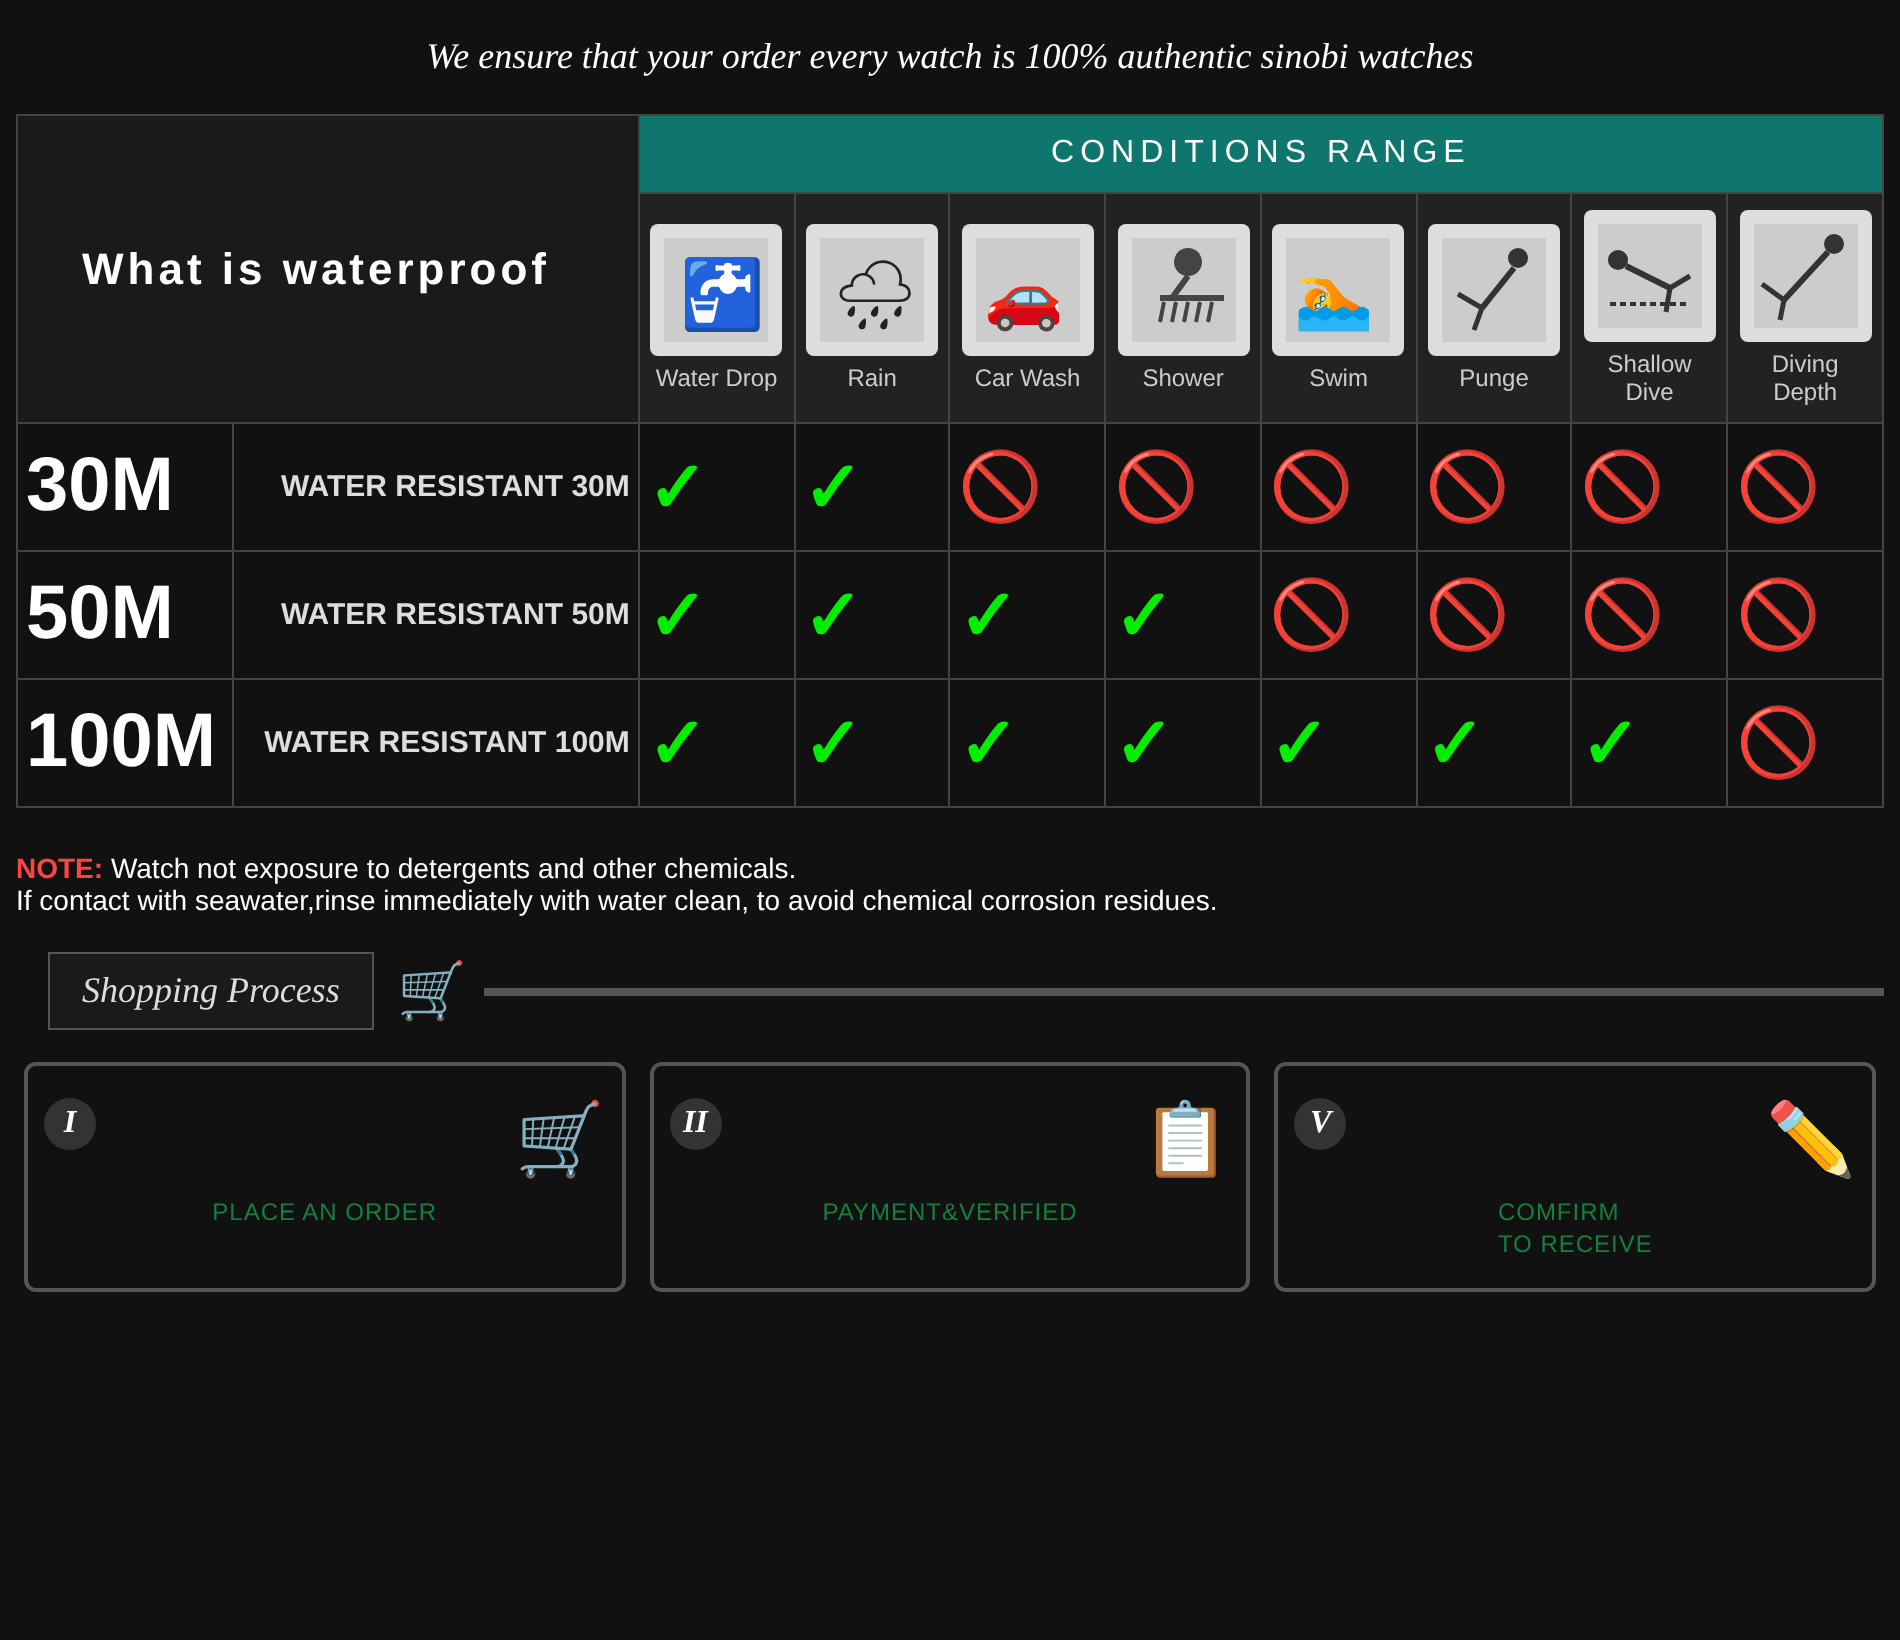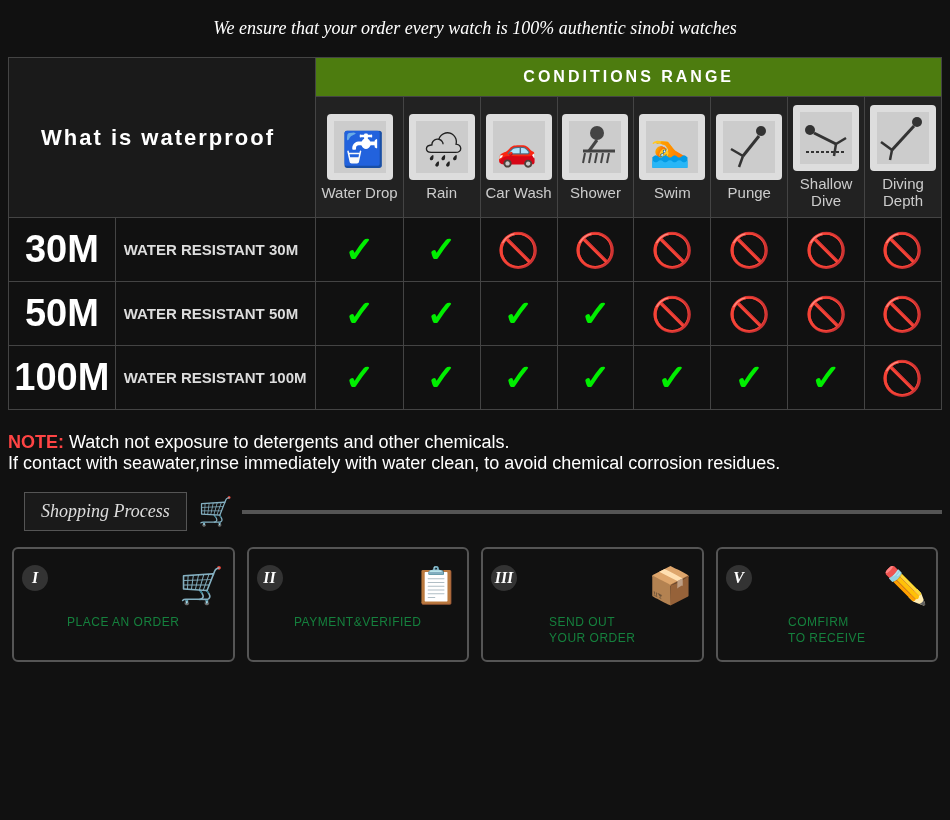--- a/index.html
+++ b/index.html
@@ -46,50 +46,50 @@
       font-size: 22px;
       font-weight: bold;
       text-align: left;
       padding-left: 32px;
       vertical-align: middle;
     }
 
     .conditions-header-row td.conditions-label {
       font-size: 16px;
       letter-spacing: 3px;
-      font-weight: bold;
-      background: #4d7c0f;
+      font-weight: normal;
+      background: #0f766e;
     }
 
     .icon-row td {
       background: #222;
       border: 1px solid #444;
       text-align: center;
       vertical-align: middle;
       padding: 8px 4px;
     }
 
     .icon-label {
       color: #ccc;
-      font-size: 15px;
+      font-size: 12px;
       text-align: center;
       margin-top: 4px;
     }
 
     .data-row td {
       border: 1px solid #444;
-      text-align: center;
+      text-align: left;
       vertical-align: middle;
       padding: 10px 4px;
       background: #111;
     }
 
     .data-row .label-cell {
       background: #111;
-      text-align: left;
+      text-align: right;
       padding-left: 8px;
     }
 
     .row-m {
       font-size: 38px;
       font-weight: bold;
       color: #fff;
       padding-left: 10px;
       background: #111;
       border: 1px solid #444;
@@ -109,21 +109,21 @@
     }
 
     .cross-mark {
       color: #cc0000;
       font-size: 34px;
     }
 
     .note-section {
       padding: 12px 8px 8px 8px;
       color: #fff;
-      font-size: 18px;
+      font-size: 14px;
       background: #111;
     }
 
     .note-section .note-label {
       color: #ff4444;
       font-weight: bold;
     }
 
     .shopping-section {
       background: #111;
@@ -439,29 +439,20 @@
     <div class="process-step">
       <div class="step-header">
         <div class="step-num">
           <span>II</span>
         </div>
         <div class="step-icon">📋</div>
       </div>
       <div class="step-label">PAYMENT&amp;VERIFIED</div>
     </div>
 
-    <div class="process-step">
-      <div class="step-header">
-        <div class="step-num">
-          <span>III</span>
-        </div>
-        <div class="step-icon">📦</div>
-      </div>
-      <div class="step-label">SEND OUT<br>YOUR ORDER</div>
-    </div>
 
 
     <div class="process-step">
       <div class="step-header">
         <div class="step-num">
           <span>V</span>
         </div>
         <div class="step-icon">✏️</div>
       </div>
       <div class="step-label">COMFIRM<br>TO RECEIVE</div>

